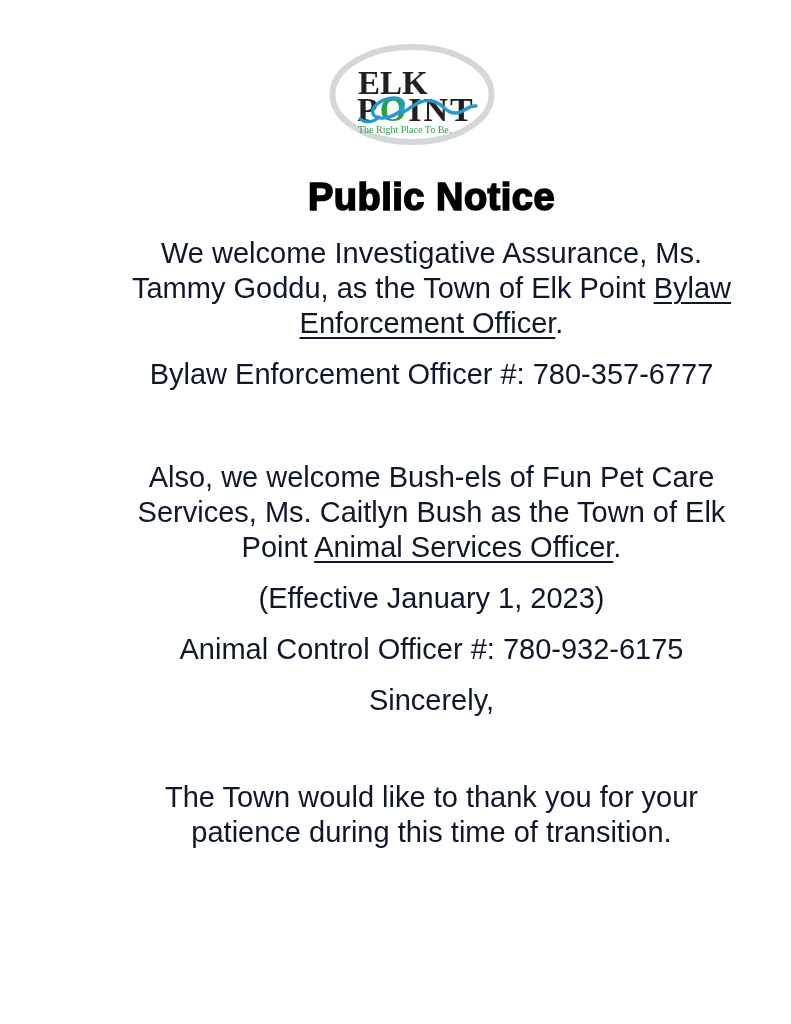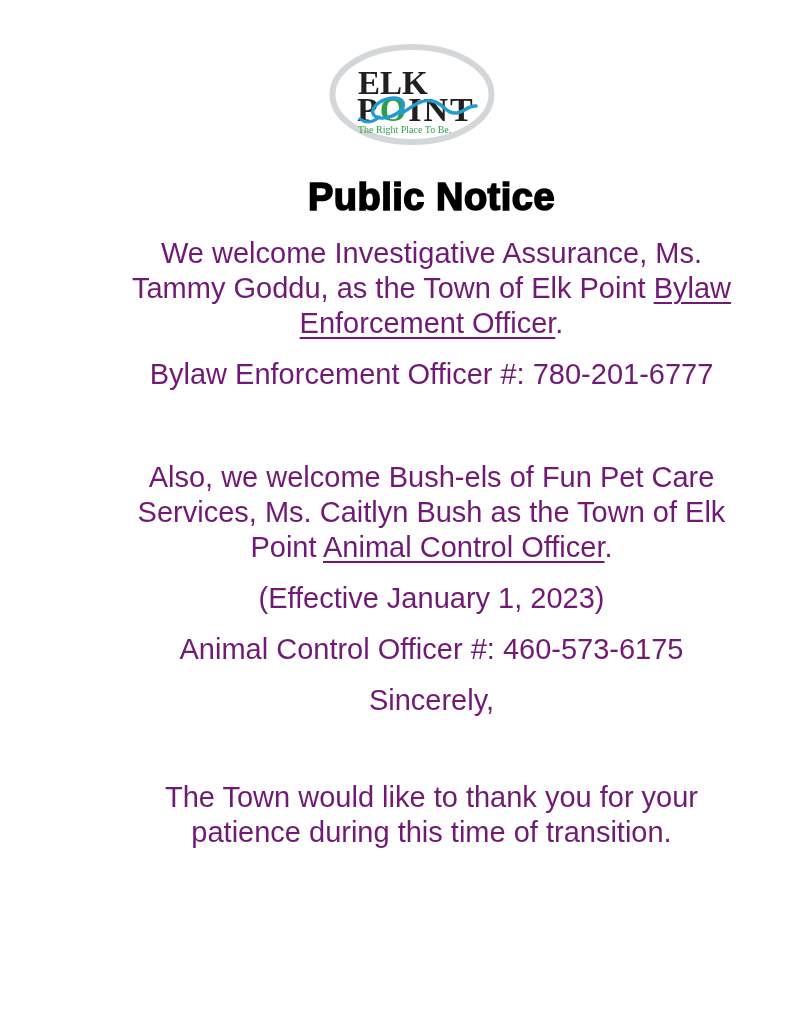--- a/index.html
+++ b/index.html
@@ -56,21 +56,21 @@
     letter-spacing: 0.5px;
     color: #000000;
     -webkit-text-stroke: 1.6px #000000;
   }
   .body {
     width: 640px;
     margin: 16px auto;
     text-align: center;
     font-size: 29px;
     line-height: 35px;
-    color: #701a75;
+    color: #0f172a;
   }
   .p1 { margin-top: 18px; }
   .p2 { margin-top: 68px; }
   .p3 { margin-top: 62px; }
   .u {
     text-decoration: underline;
     text-decoration-thickness: 2px;
     text-underline-offset: 4px;
   }
 </style>
@@ -88,26 +88,26 @@
       <ellipse class="swoosh" stroke-width="3.4" cx="62" cy="68" rx="16" ry="9" transform="rotate(-20 62 68)"></ellipse>
       <path class="swoosh" stroke-width="3.4" d="M76,73 C88,66 94,59 106,61 C118,63 119,74 131,73 C139,72 142,65 150,66"></path>
     </g>
     <text class="lg-tagline" x="32" y="93">The Right Place To Be.</text>
   </svg>
 
   <h1 class="title">Public Notice</h1>
 
   <p class="body p1"><span>We welcome Investigative Assurance, Ms. Tammy Goddu, as the Town of Elk Point </span><span class="u">Bylaw Enforcement Officer</span><span>.</span></p>
 
-  <p class="body">Bylaw Enforcement Officer #: 780-201-6777</p>
+  <p class="body">Bylaw Enforcement Officer #: 780-357-6777</p>
 
-  <p class="body p2"><span>Also, we welcome Bush-els of Fun Pet Care Services, Ms. Caitlyn Bush as the Town of Elk Point </span><span class="u">Animal Control Officer</span><span>.</span></p>
+  <p class="body p2"><span>Also, we welcome Bush-els of Fun Pet Care Services, Ms. Caitlyn Bush as the Town of Elk Point </span><span class="u">Animal Services Officer</span><span>.</span></p>
 
   <p class="body">(Effective January 1, 2023)</p>
 
-  <p class="body">Animal Control Officer #: 460-573-6175</p>
+  <p class="body">Animal Control Officer #: 780-932-6175</p>
 
   <p class="body">Sincerely,</p>
 
   <p class="body p3">The Town would like to thank you for your patience during this time of transition.</p>
 
 
 </div>
 
 </body></html>

